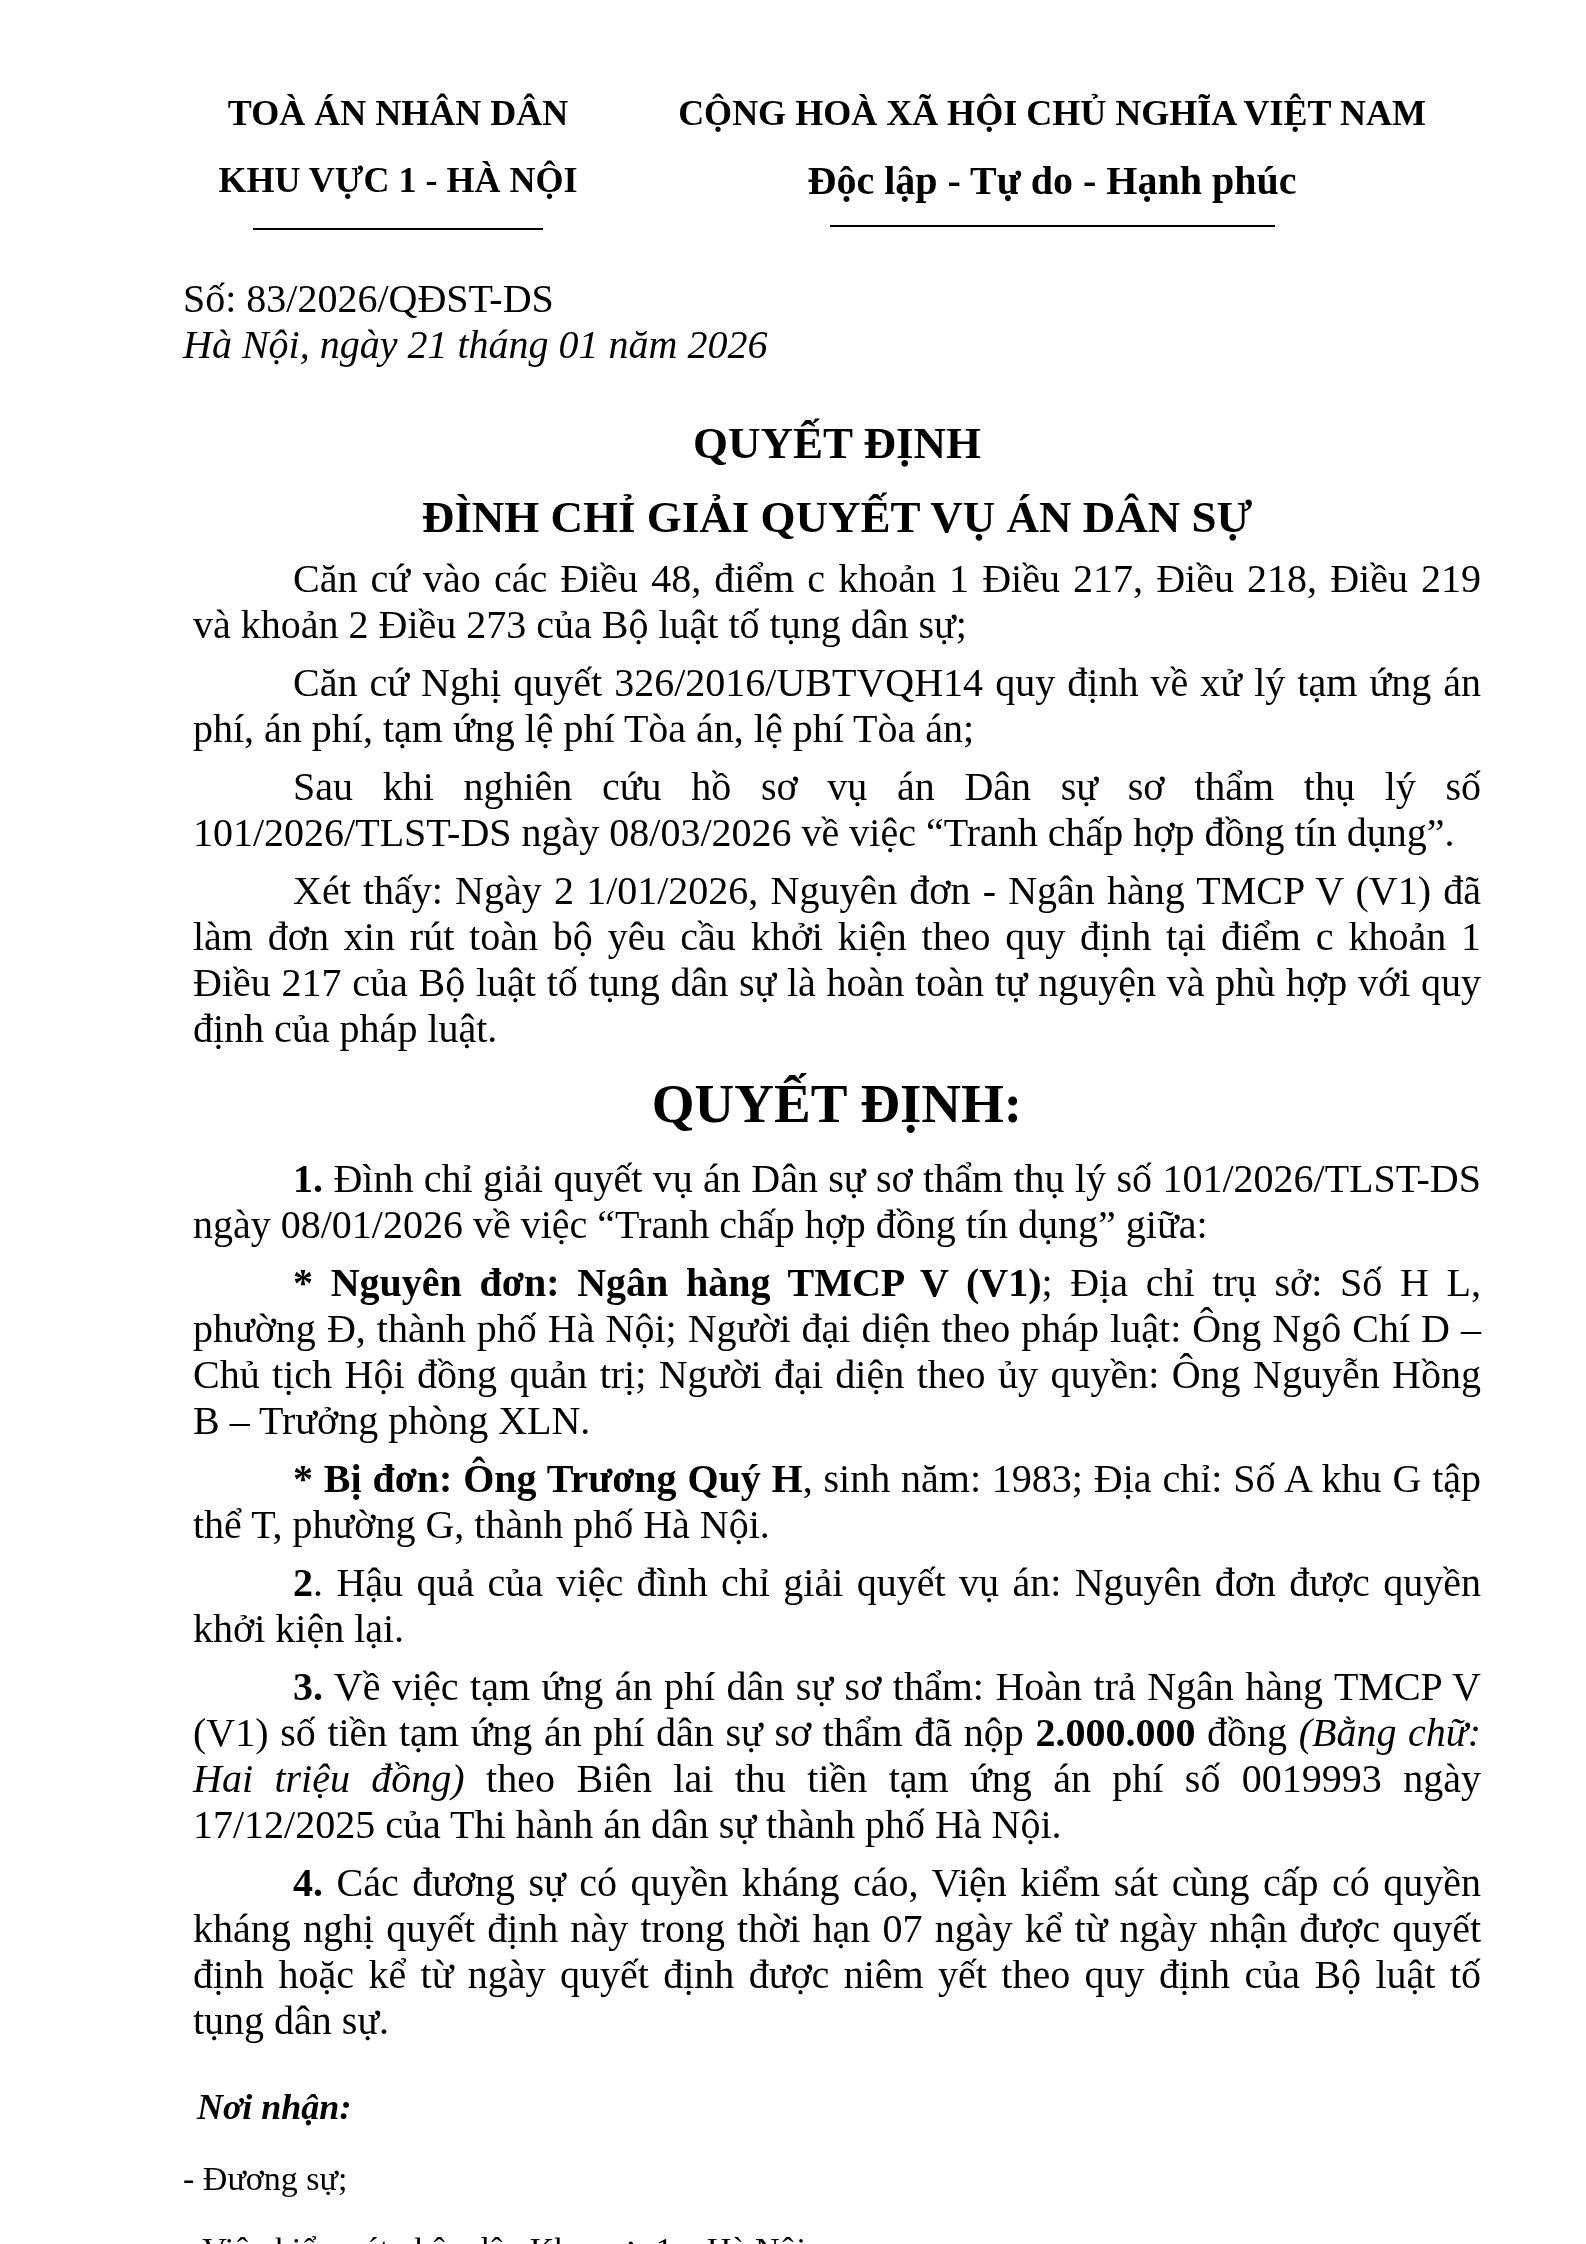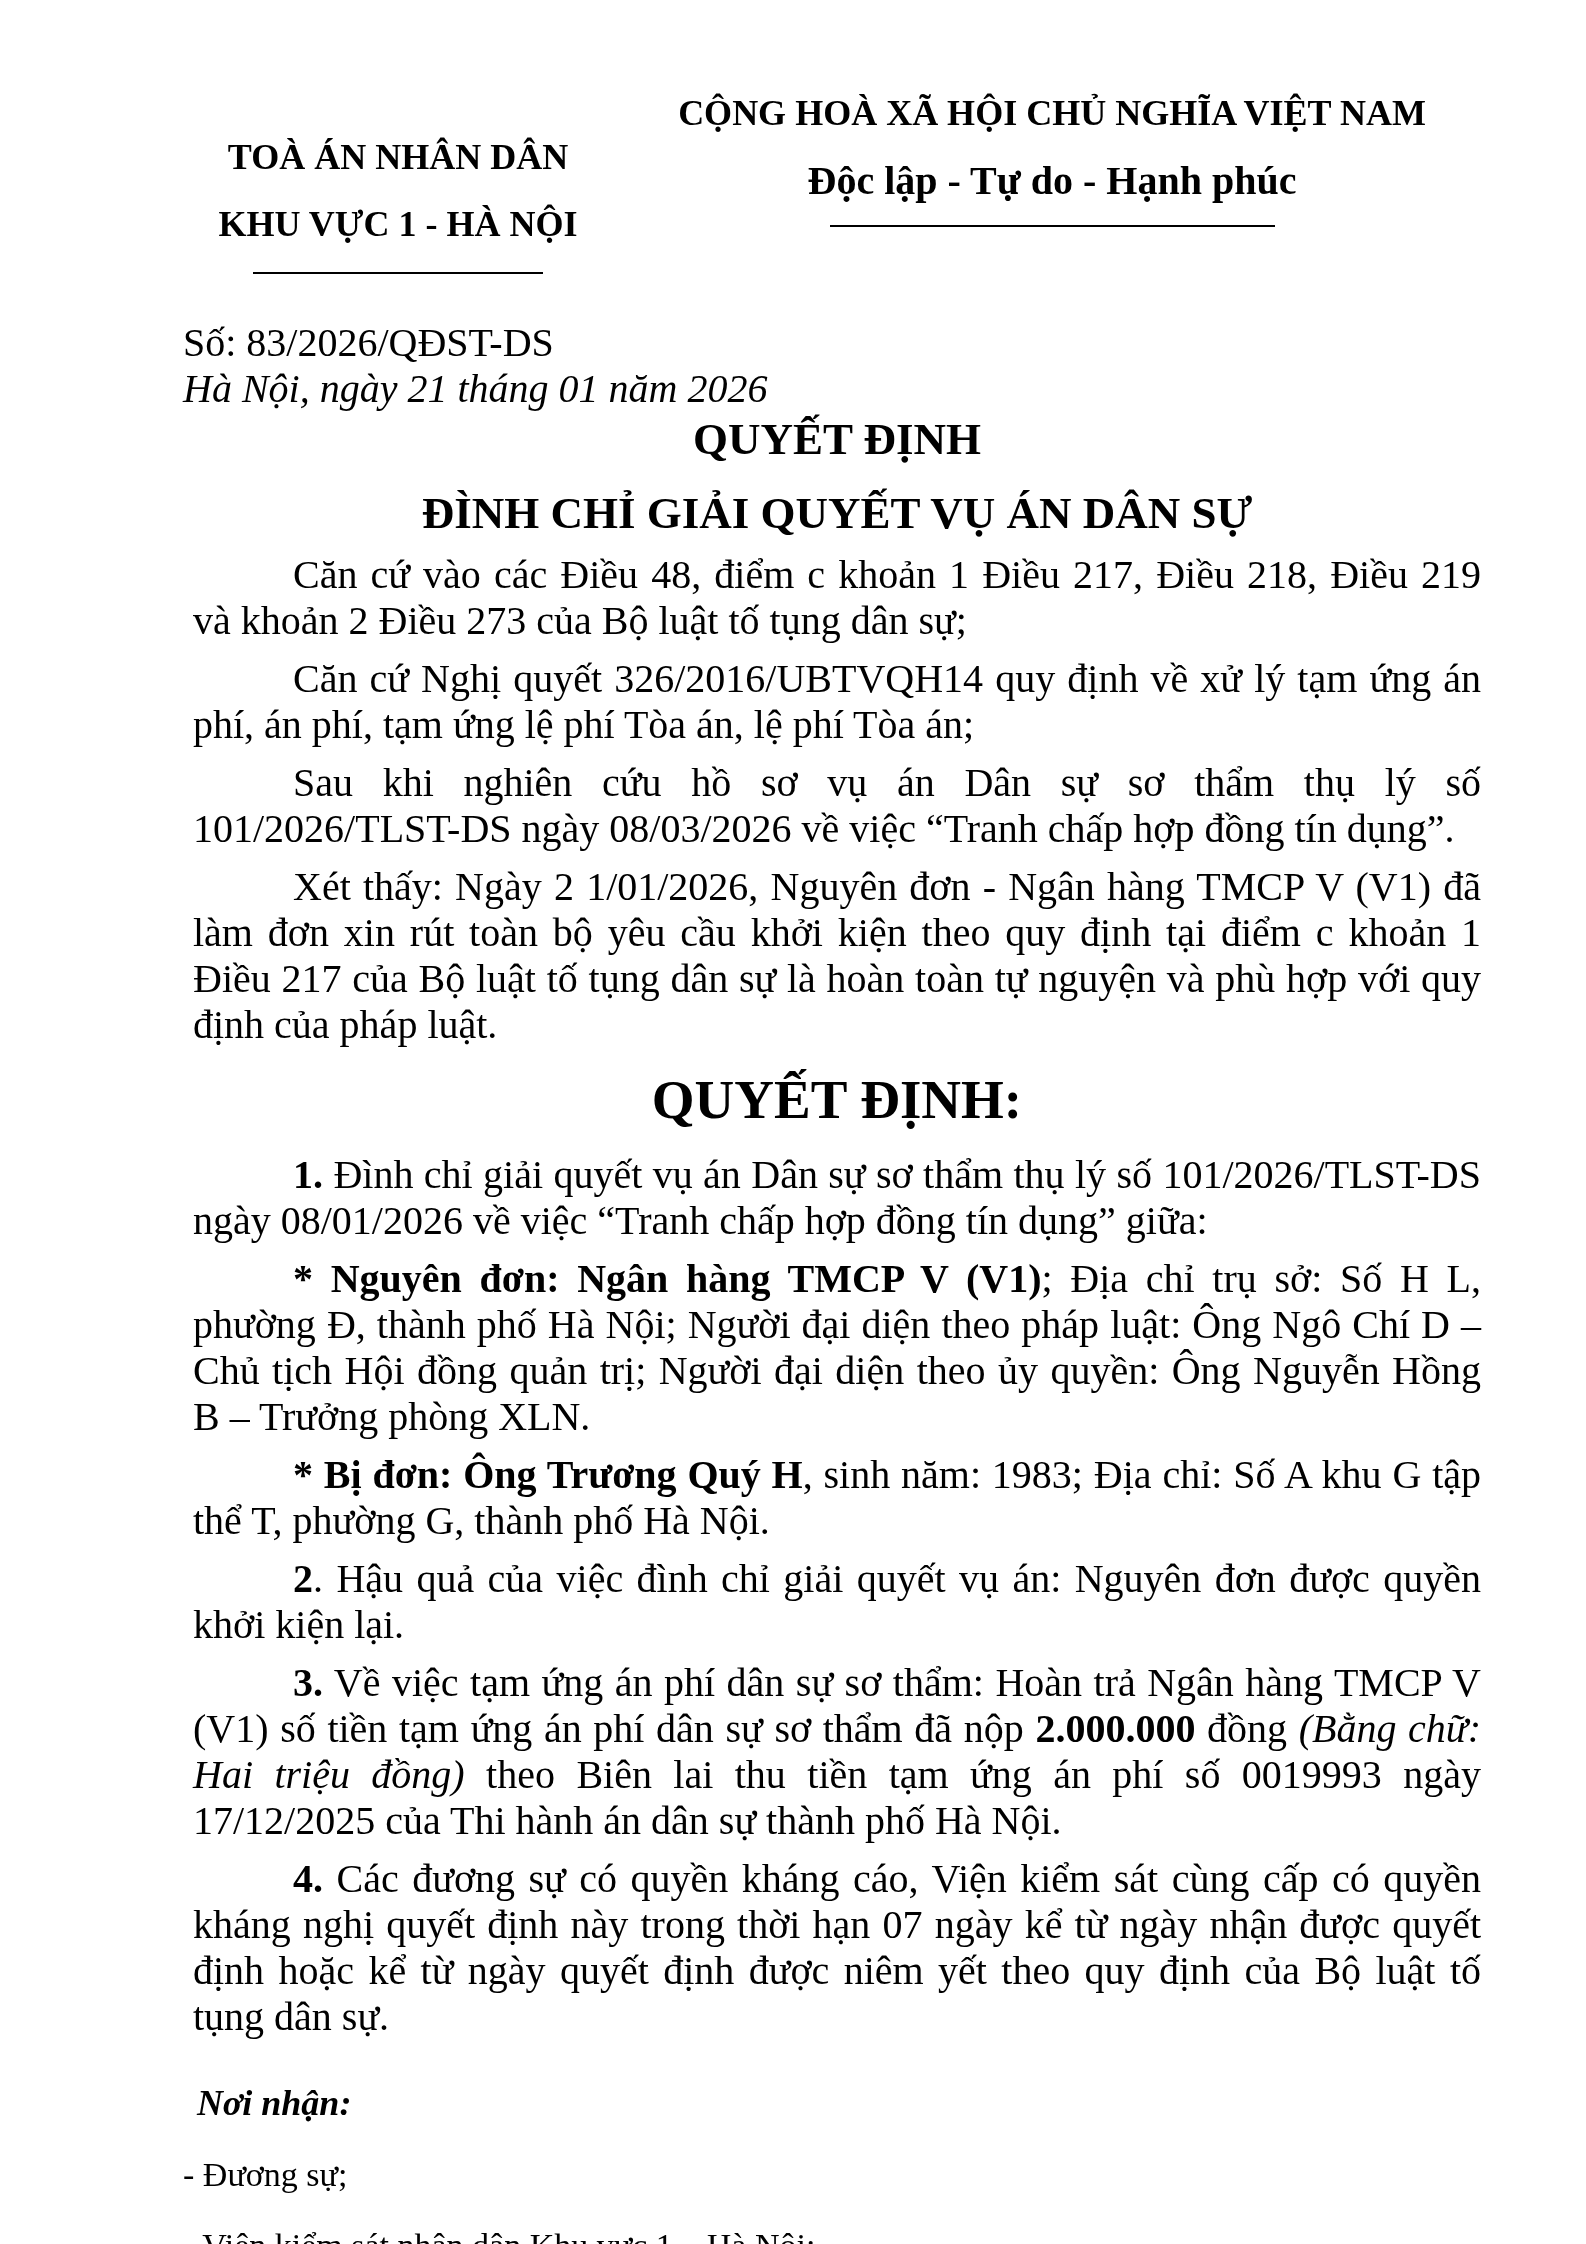--- a/index.html
+++ b/index.html
@@ -7,33 +7,33 @@
     position:relative;
     width:1586px;height:2244px;
     background:#ffffff;color:#000;
     box-sizing:border-box;
     padding:92px 95px 0 183px;
     overflow:hidden;
     font-family:"Liberation Serif","DejaVu Serif",serif;
   }
   
   .hdr{display:flex;align-items:flex-start;}
-  .hdr-left{width:430px;flex-shrink:0;text-align:center;margin-top:44px;}
+  .hdr-left{width:430px;flex-shrink:0;text-align:center;}
   .hdr-right{flex:1;text-align:center;}
   .hdr-line{font-weight:bold;font-size:36px;line-height:1.2;white-space:nowrap;}
   .hdr-left .l2{margin-top:24px;}
   .hdr-right .l2{margin-top:22px;font-size:40px;}
   .rule{height:2px;background:#000;margin:26px auto 0;}
   .rule-left{width:290px;}
   .rule-right{width:445px;margin-top:20px;}
   
   .numrow{display:flex;justify-content:space-between;align-items:baseline;margin-top:46px;font-size:40px;line-height:1.15;flex-direction:column;}
   .date{font-style:italic;}
   
-  .title{text-align:center;font-weight:bold;font-size:45px;line-height:1.2;}
+  .title{margin-top:48px;text-align:center;font-weight:bold;font-size:45px;line-height:1.2;}
   .title .t2{margin-top:20px;}
   
   .docbody p{
     font-size:40px;line-height:1.15;
     text-align:justify;text-indent:100px;
     margin:12px 10px;
   }
   .docbody p.center{text-align:center;text-indent:0;font-weight:bold;font-size:55px;margin-top:20px;margin-bottom:20px;}
   b{font-weight:bold;}
   .it{font-style:italic;}

